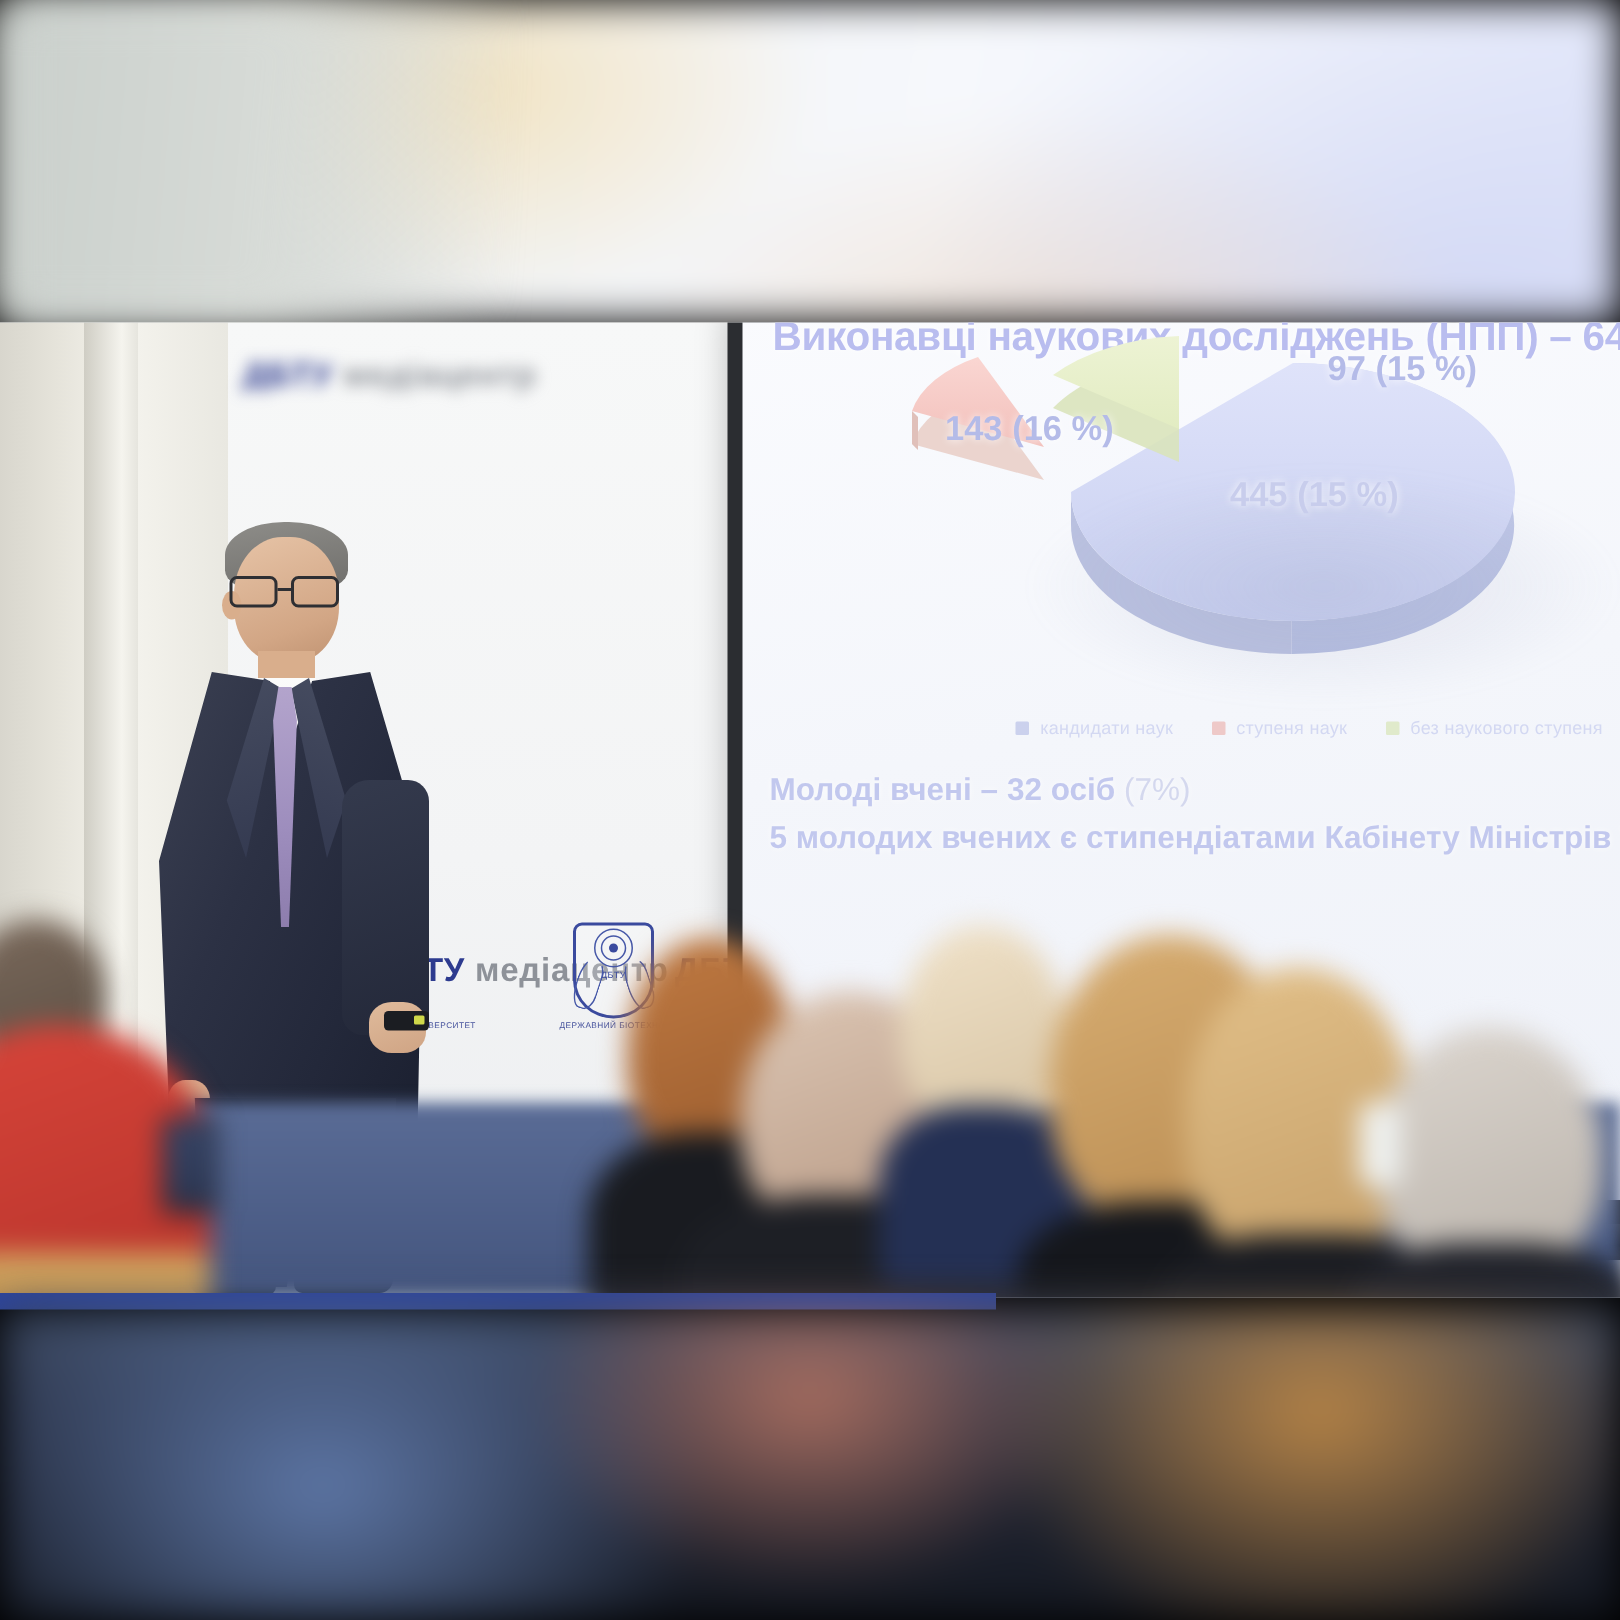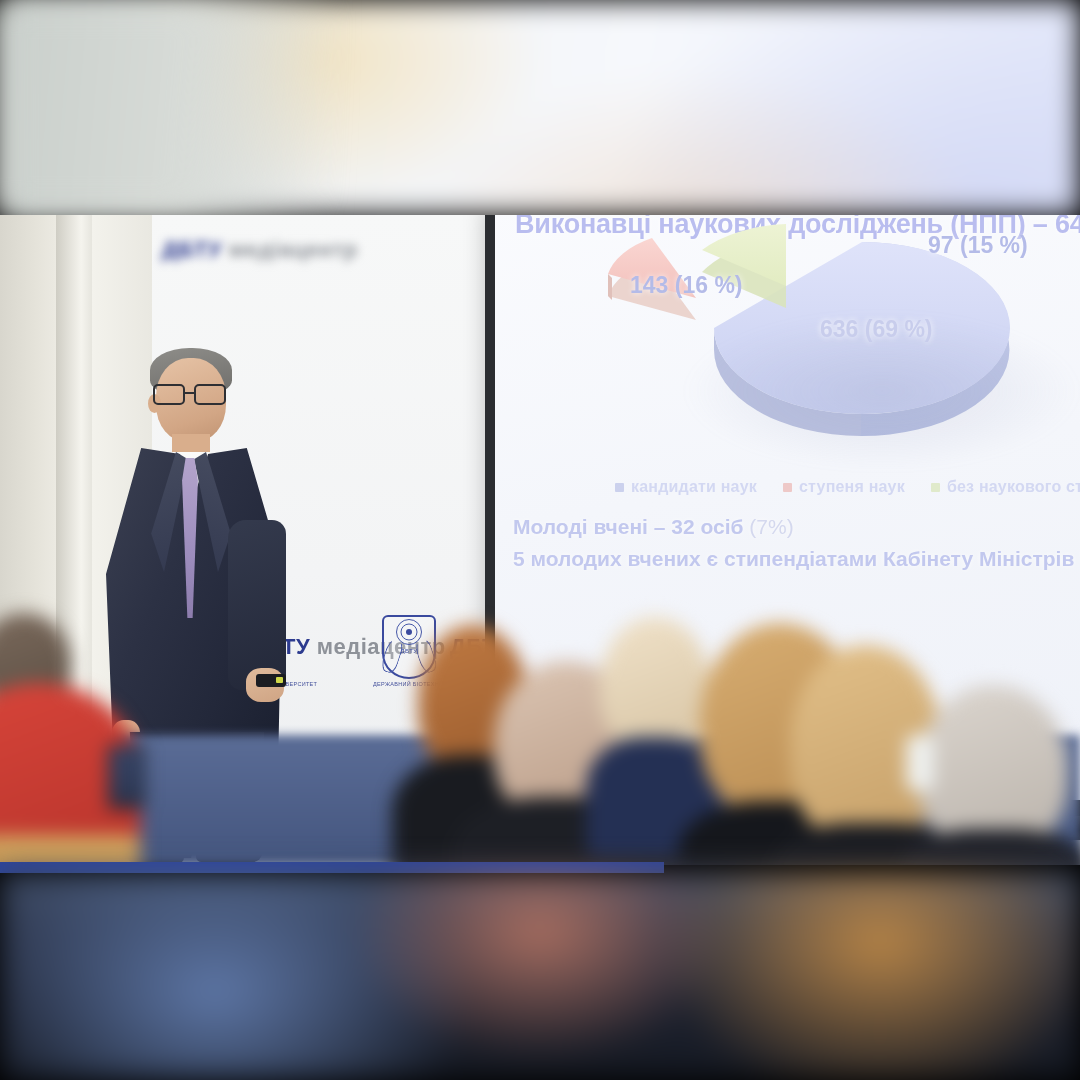--- a/index.html
+++ b/index.html
@@ -96,21 +96,21 @@
   .pie-shadow{ position:absolute; left:92px; top:88px; width:400px; height:158px;
                background:radial-gradient(ellipse at 50% 50%, rgba(150,158,190,.22), rgba(150,158,190,0) 70%);
                filter:blur(6px); }
   .slice-label{ position:absolute; font-weight:700; font-size:23px; color:#b4bbe8;
                 text-shadow:0 0 6px rgba(255,255,255,.85); white-space:nowrap; }
 
   .legend{ position:absolute; left:68px; top:278px; width:620px;
            display:flex; justify-content:center; gap:26px; align-items:center; }
   .lg-item{ display:flex; align-items:center; gap:7px; }
   .lg-sq{ width:9px; height:9px; border-radius:1px; opacity:.55; }
-  .lg-tx{ font-size:16px; color:#d3d8f2; letter-spacing:.2px; white-space:nowrap;font-weight:bold; }
+  .lg-tx{ font-size:12px; color:#d3d8f2; letter-spacing:.2px; white-space:nowrap; }
 
   .foot{ position:absolute; left:18px; top:315px; width:720px; }
   .foot-l1{ font-size:21px; font-weight:700; color:#c2c8ee; white-space:nowrap;
             text-shadow:0 0 5px rgba(255,255,255,.8); }
   .foot-l1 em{ font-style:normal; font-weight:400; color:#d4d8ee; }
   .foot-l2{ margin-top:8px; font-size:21px; font-weight:700; color:#c2c8ee; white-space:nowrap;
             text-shadow:0 0 5px rgba(255,255,255,.8); }
 
   
   .speaker{ position:absolute; left:100px; top:125px; width:210px; height:525px; }
@@ -313,23 +313,23 @@
                 <path d="M 272 18 A 148 86 0 1 1 124 104 Z" fill="url(#gMainTop)"></path>
 
                 <path d="M 106 96 L 18 72 A 92 54 0 0 1 62 36 Z" fill="#e9cfc9" opacity=".9"></path>
                 <path d="M 106 74 L 18 50 A 92 54 0 0 1 62 14 Z" fill="url(#gRedTop)"></path>
                 <path d="M 18 50 L 18 72 A 92 54 0 0 0 22 76 L 22 54 Z" fill="#e0c0ba"></path>
 
                 <path d="M 196 84 L 112 48 A 118 70 0 0 1 196 14 Z" fill="#d9e3bb" opacity=".9"></path>
                 <path d="M 196 62 L 112 26 A 118 70 0 0 1 196 0 Z" fill="url(#gGrnTop)"></path>
               </svg>
 
-              <div class="slice-label" style="left:295px; top:8px;margin-left:43px;">97 (15 %)</div>
+              <div class="slice-label" style="left:295px; top:8px;">97 (15 %)</div>
               <div class="slice-label" style="left:40px; top:48px;">143 (16 %)</div>
-              <div class="slice-label" style="left:230px; top:92px; color:#c8cdec;">636 (69 %)</div>
+              <div class="slice-label" style="left:230px; top:92px; color:#c8cdec;">445 (15 %)</div>
             </div>
 
             <div class="legend">
               <div class="lg-item">
                 <span class="lg-sq" style="background:#aab3e2"></span>
                 <span class="lg-tx">кандидати наук</span>
               </div>
               <div class="lg-item">
                 <span class="lg-sq" style="background:#e9a49e"></span>
                 <span class="lg-tx">ступеня наук</span>

